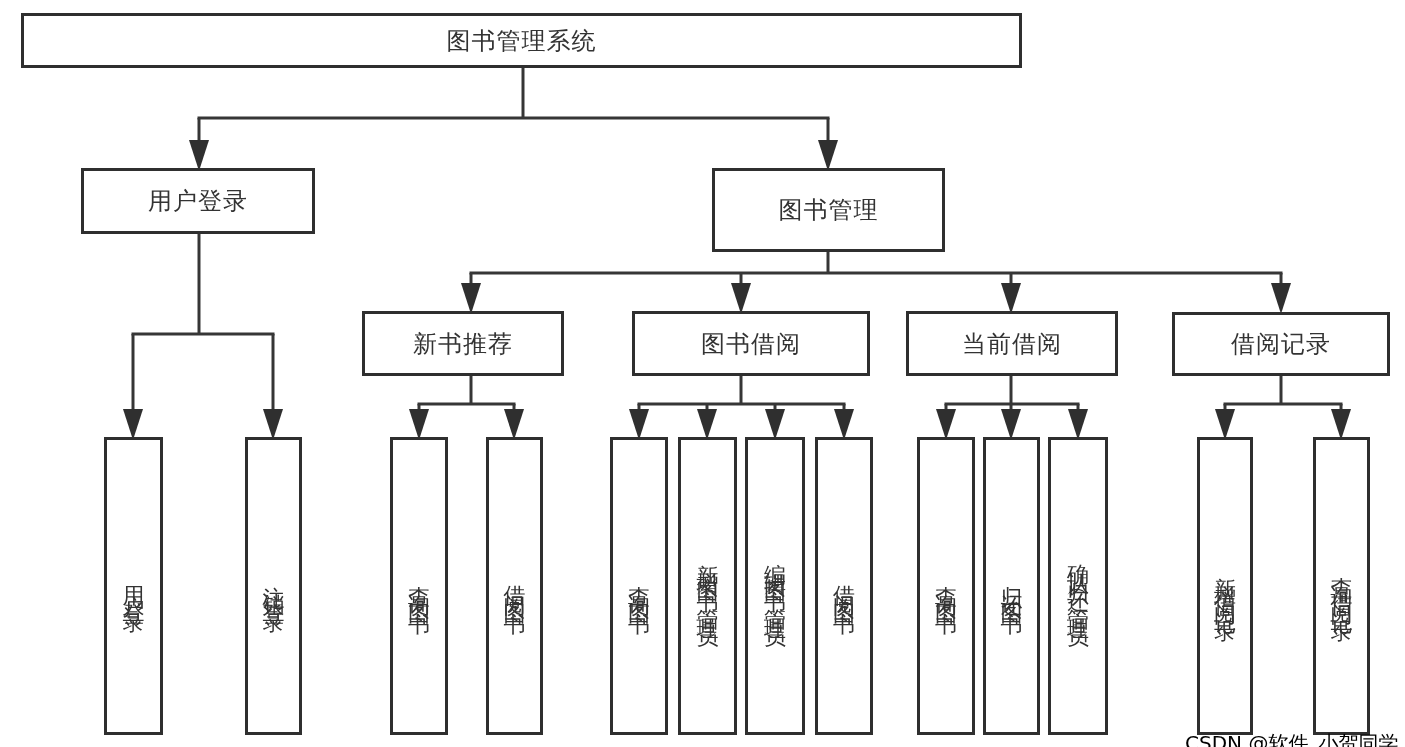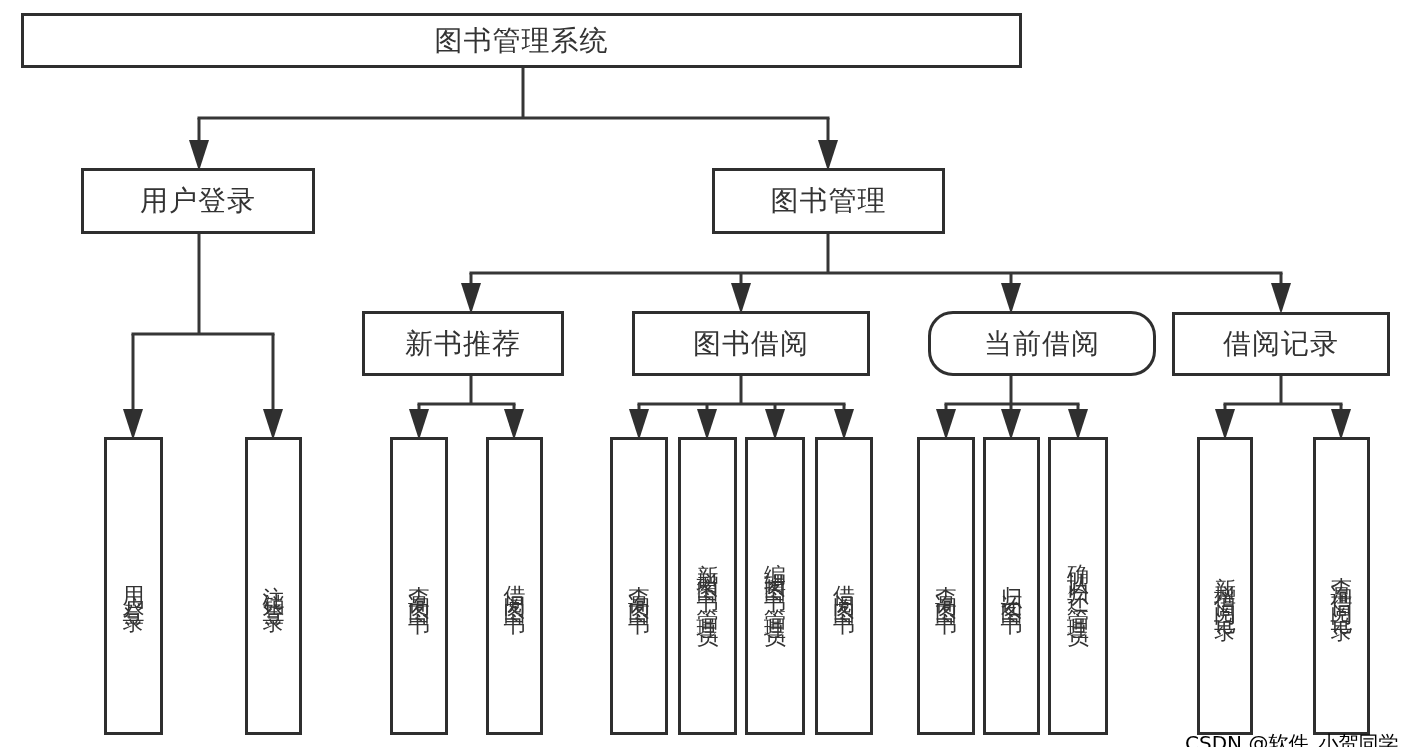--- a/index.html
+++ b/index.html
@@ -35,21 +35,21 @@
     background: #ffffff;
     border: 3px solid #2f2f2f;
     box-sizing: border-box;
     display: flex;
     align-items: center;
     justify-content: center;
     color: #333333;
     z-index: 2;
   }
   .node.h .label {
-    font-size: 28px;
+    font-size: 24px;
     letter-spacing: 1px;
     white-space: nowrap;
   }
   .node.v .label {
     writing-mode: vertical-rl;
     text-orientation: mixed;
     font-size: 22px;
     letter-spacing: 9px;
     line-height: 1;
     white-space: nowrap;
@@ -123,30 +123,30 @@
       <path d="M 1341 404 V 417"></path>
       <polygon points="1331,409 1351,409 1341,440"></polygon>
     </svg>
   <div id="nodes-layer">
       <div class="node h" style="left: 21px; top: 13px; width: 1001px; height: 55px;">
         <span class="label">图书管理系统</span>
       </div>
       <div class="node h" style="left: 81px; top: 168px; width: 234px; height: 66px;">
         <span class="label">用户登录</span>
       </div>
-      <div class="node h" style="left: 712px; top: 168px; width: 233px; height: 66px;">
+      <div class="node h" style="left: 712px; top: 168px; width: 233px; height: 84px;">
         <span class="label">图书管理</span>
       </div>
       <div class="node h" style="left: 362px; top: 311px; width: 202px; height: 65px;">
         <span class="label">新书推荐</span>
       </div>
       <div class="node h" style="left: 632px; top: 311px; width: 238px; height: 65px;">
         <span class="label">图书借阅</span>
       </div>
-      <div class="node h" style="left: 928px; top: 311px; width: 228px; height: 65px; border-radius: 25px;">
+      <div class="node h" style="left: 906px; top: 311px; width: 212px; height: 65px;">
         <span class="label">当前借阅</span>
       </div>
       <div class="node h" style="left: 1172px; top: 312px; width: 218px; height: 64px;">
         <span class="label">借阅记录</span>
       </div>
       <div class="node v" style="left: 104px; top: 437px; width: 59px; height: 298px;">
         <span class="label">用户登录</span>
       </div>
       <div class="node v" style="left: 245px; top: 437px; width: 57px; height: 298px;">
         <span class="label">注销登录</span>

